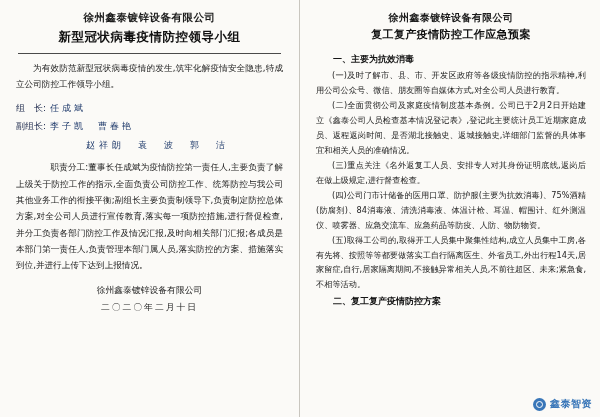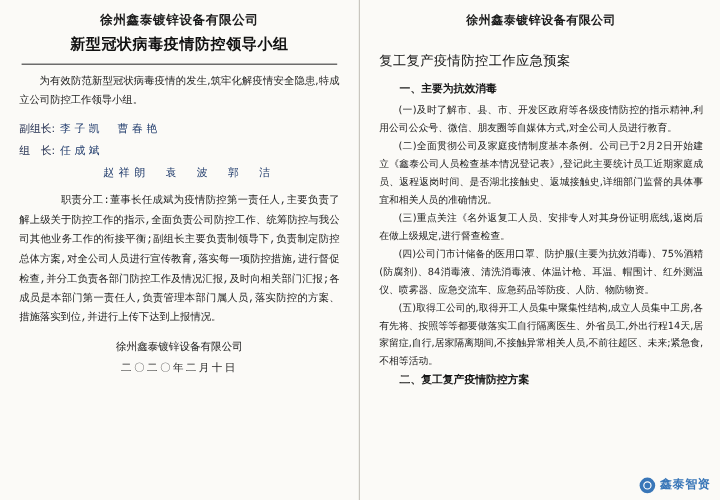--- a/index.html
+++ b/index.html
@@ -90,21 +90,20 @@
     color: #1f3a6b;
     padding-left: 16px;
   }
   .body-text2 {
     font-size: 8.6px;
     color: #222;
     line-height: 1.9;
     text-align: justify;
     text-indent: 17px;
     margin-top: 4px;
-    font-family: Liberation Mono, monospace;
   }
   .signature {
     margin-top: 8px;
     text-align: center;
     font-size: 8.8px;
     color: #222;
     line-height: 2;
   }
   .sign-date {
     letter-spacing: 2px;
@@ -112,27 +111,27 @@
   
   .r-org {
     text-align: center;
     font-size: 10px;
     font-weight: bold;
     color: #1b1b1b;
     line-height: 1.6;
     letter-spacing: 0.4px;
   }
   .r-title {
+    text-align: center;
     font-size: 11px;
-    font-weight: normal;
+    font-weight: bold;
     color: #111;
     line-height: 1.6;
     letter-spacing: 0.4px;
     margin-bottom: 6px;
-    margin-top: 16px;
   }
   .sec-head {
     font-size: 9px;
     font-weight: bold;
     color: #161616;
     line-height: 2.1;
     text-indent: 17px;
   }
   .para {
     font-size: 8.2px;
@@ -191,26 +190,26 @@
 <div class="page">
 
   <div class="col col-left">
     <div class="org-title">徐州鑫泰镀锌设备有限公司</div>
     <div class="doc-heading">新型冠状病毒疫情防控领导小组</div>
     <div class="rule"></div>
     <div class="body-text">为有效防范新型冠状病毒疫情的发生,筑牢化解疫情安全隐患,特成立公司防控工作领导小组。</div>
 
     <div class="hand-block">
       <div class="hand-row">
+        <span class="hand-label">组　长:</span>
+        <span class="hand-names">任成斌</span>
+      </div>
+      <div class="hand-row">
         <span class="hand-label">副组长:</span>
         <span class="hand-names">李子凯　曹春艳</span>
-      </div>
-      <div class="hand-row">
-        <span class="hand-label">组　长:</span>
-        <span class="hand-names">任成斌</span>
       </div>
       <div class="hand-center">赵祥朗　袁　波　郭　洁</div>
     </div>
 
     <div class="body-text2">　　职责分工:董事长任成斌为疫情防控第一责任人,主要负责了解上级关于防控工作的指示,全面负责公司防控工作、统筹防控与我公司其他业务工作的衔接平衡;副组长主要负责制领导下,负责制定防控总体方案,对全公司人员进行宣传教育,落实每一项防控措施,进行督促检查,并分工负责各部门防控工作及情况汇报,及时向相关部门汇报;各成员是本部门第一责任人,负责管理本部门属人员,落实防控的方案、措施落实到位,并进行上传下达到上报情况。</div>
 
     <div class="signature">
       <div>徐州鑫泰镀锌设备有限公司</div>
       <div class="sign-date">二〇二〇年二月十日</div>
     </div>

